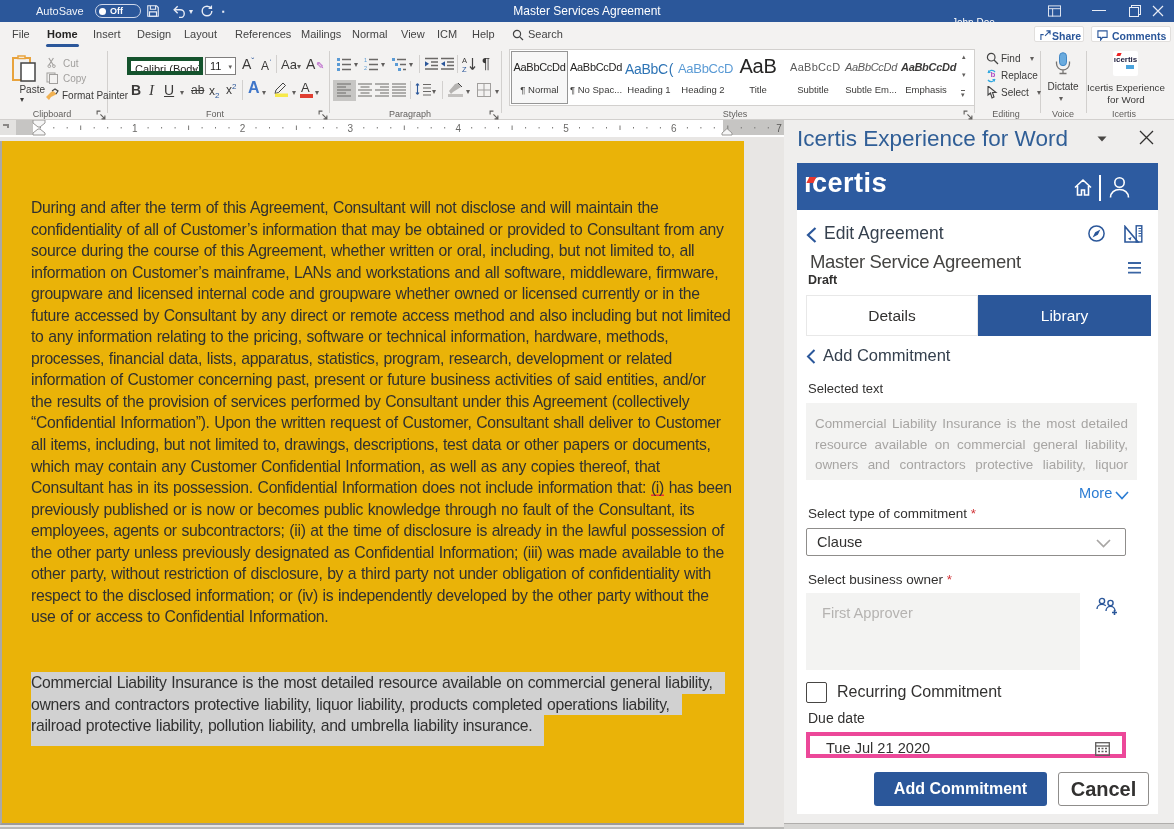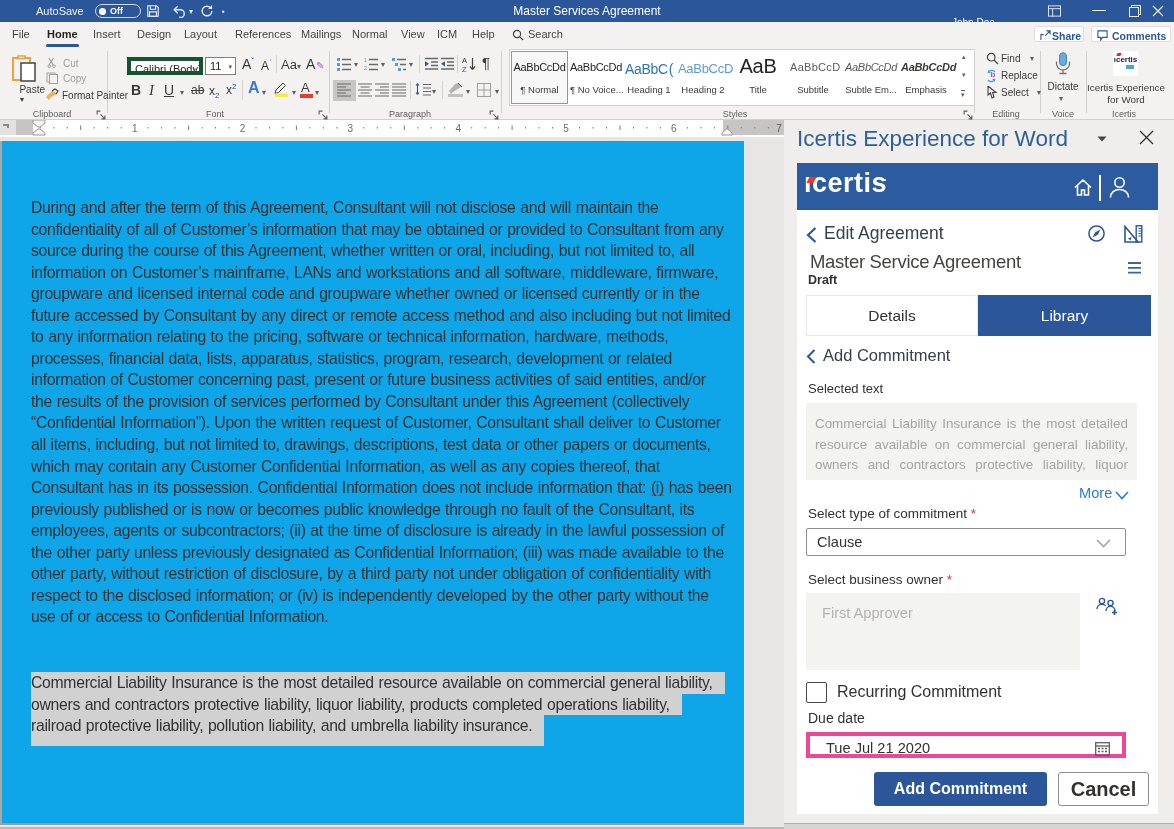--- a/index.html
+++ b/index.html
@@ -13,21 +13,21 @@
 #ribbon{left:0;top:47px;width:1174px;height:73px;background:#f3f2f1;border-bottom:1px solid #d2d0ce}
 .sep{position:absolute;width:1px;background:#d2d0ce;top:4px;height:62px}
 .glabel{position:absolute;top:62px;font-size:9px;color:#605e5c;text-align:center}
 .dlg{position:absolute;top:63px;width:10px;height:10px;color:#605e5c}
 .stysamp{top:14px;text-align:center;font-size:11px;color:#252423;letter-spacing:-0.3px;white-space:nowrap}
 .stylab{top:37px;text-align:center;font-size:9.5px;color:#3b3a39;white-space:nowrap}
 
 #ruler{left:0;top:120px;width:784px;height:17px}
 
 #docarea{left:0;top:137px;width:784px;height:692px;background:#e8e6e4}
-#page{position:absolute;left:0;top:4px;width:744px;height:684px;background:#0ea5e9;border-left:2px solid #aaa8a6;border-bottom:2px solid #9d9b99}
+#page{position:absolute;left:0;top:4px;width:744px;height:684px;background:#eab308;border-left:2px solid #aaa8a6;border-bottom:2px solid #9d9b99}
 #doctext{position:absolute;left:29px;top:56px;font-size:15.75px;line-height:21.55px;color:#313131;letter-spacing:-0.3px;word-spacing:0.6px;white-space:nowrap}
 #seltext{position:absolute;left:29px;top:531px;font-size:15.75px;line-height:21.55px;color:#313131;letter-spacing:-0.3px;word-spacing:0.6px;white-space:nowrap}
 #seltext>div{background:#d1d1d1;width:fit-content;padding-right:12px}
 #seltext>div:last-child{padding-bottom:9px}
 #sq{box-shadow:inset 0 -1.5px 0 #e33}
 
 #panel{left:784px;top:120px;width:390px;height:709px;background:#efeeed}
 #card{position:absolute;left:13px;top:43px;width:361px;height:651px;background:#fff}
 #bluebar{position:absolute;left:0;top:0;width:361px;height:47px;background:#2d5ba0}
 .strapL{left:0;top:827px;width:784px;height:2px;background:#b9b8b6}
@@ -236,21 +236,21 @@
     <span class="glabel" style="left:375px;width:70px">Paragraph</span>
     <svg class="dlg" style="left:489px" width="9" height="9" viewBox="0 0 9 9">
         <path d="M1 4V1h3M4 4l4 4M8 5v3h-3" fill="none" stroke="#605e5c"></path>
       </svg>
 
     <div class="abs" style="left:509px;top:2px;width:466px;height:57px;background:#fff;border:1px solid #d2d0ce"></div>
     <div class="abs" style="left:511px;top:4px;width:57px;height:53px;border:1px solid #969696;background:#f7f7f7"></div>
     <span class="abs stysamp" style="left:511px;width:57px">AaBbCcDd</span>
       <span class="abs stylab" style="left:511px;width:57px">¶ Normal</span>
     <span class="abs stysamp" style="left:570px;width:52px">AaBbCcDd</span>
-      <span class="abs stylab" style="left:570px;width:52px">¶ No Voice...</span>
+      <span class="abs stylab" style="left:570px;width:52px">¶ No Spac...</span>
     <span class="abs stysamp" style="left:624px;width:50px;color:#2e74b5;font-size:14px">AaBbC (</span>
       <span class="abs stylab" style="left:624px;width:50px">Heading 1</span>
     <span class="abs stysamp" style="left:678px;width:50px;color:#5b9bd5;font-size:13px">AaBbCcD</span>
       <span class="abs stylab" style="left:678px;width:50px">Heading 2</span>
     <span class="abs stysamp" style="left:732px;width:52px;font-size:20px;top:8px;color:#252423">AaB</span>
       <span class="abs stylab" style="left:732px;width:52px">Title</span>
     <span class="abs stysamp" style="left:790px;width:46px;color:#5a5a5a;letter-spacing:0.3px">AaBbCcD</span>
       <span class="abs stylab" style="left:790px;width:46px">Subtitle</span>
     <span class="abs stysamp" style="left:845px;width:52px;color:#5a5a5a;font-style:italic">AaBbCcDd</span>
       <span class="abs stylab" style="left:845px;width:52px">Subtle Em...</span>

